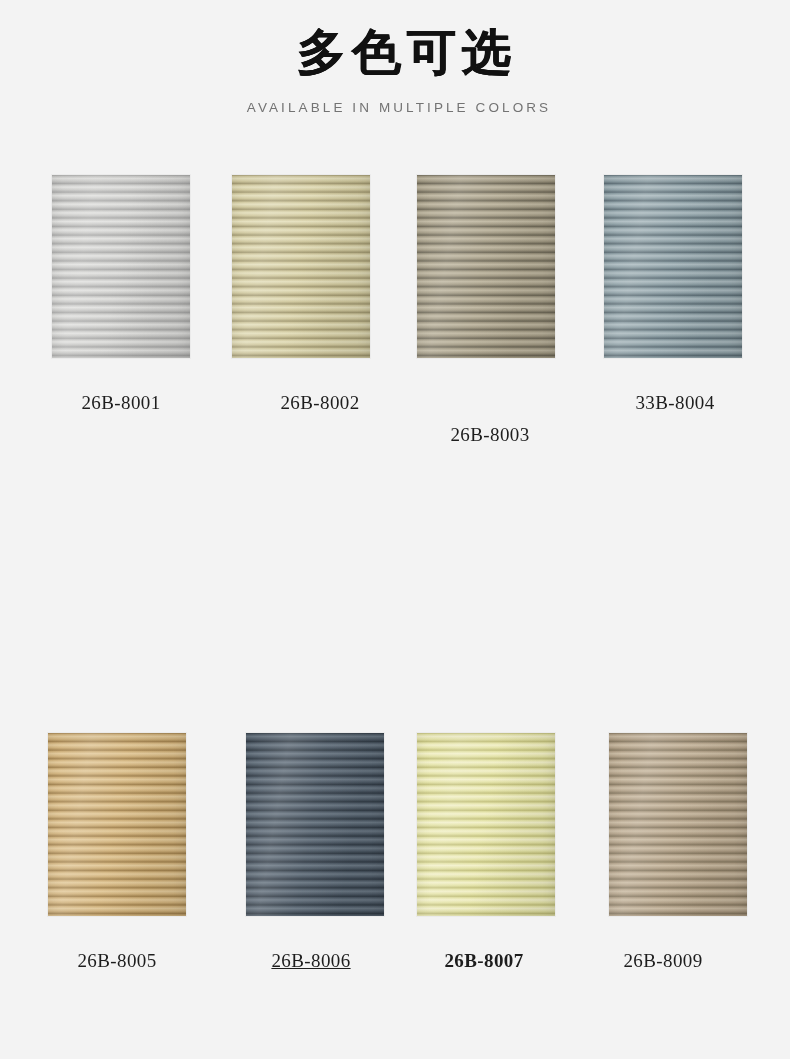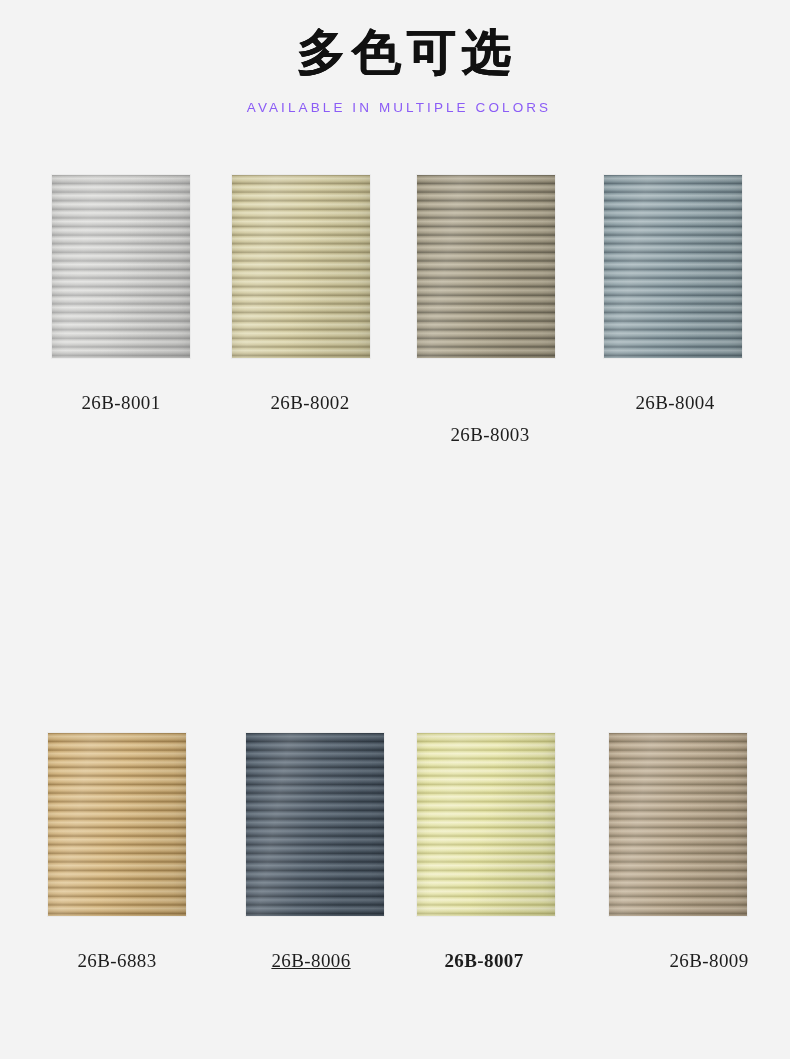--- a/index.html
+++ b/index.html
@@ -35,21 +35,21 @@
     margin: 0;
     text-shadow: 0.5px 0 0 #111, -0.5px 0 0 #111;
     padding-left: 24px;
   }
   .subtitle {
     margin: 20px 0 0 8px;
     font-family: "Liberation Sans", "DejaVu Sans", sans-serif;
     font-size: 13.5px;
     font-weight: 400;
     letter-spacing: 3.1px;
-    color: #8b5cf6;
+    color: #737373;
     text-transform: uppercase;
   }
 
   
   .grid {
     position: absolute;
     top: 160px;
     left: 0;
     width: 790px;
   }
@@ -125,53 +125,53 @@
         <span style="position: absolute; left: 121px; transform: translateX(-50%);">26B-8001</span>
       </div>
       <div class="cell" style="left: 232px; top: 15px; width: 138px;">
         <div class="swatch" title="khaki beige pleated blind" style="width: 138px; height: 183px;">
           <div class="slats" style="background: repeating-linear-gradient(rgb(163, 154, 114) 0px, rgb(207, 199, 157) 1.4px, rgb(228, 223, 188) 3.44px, rgb(207, 199, 157) 6.19px, rgb(163, 154, 114) 8.6px);"></div>
           <div class="sheen"></div>
           <div class="vign"></div>
         </div>
       </div>
       <div class="label" style="position: absolute; top: 232px; left: 0px; width: 790px; text-align: left; padding-left: 0px; margin-top: 0px;">
-        <span style="position: absolute; left: 310px; transform: translateX(-50%);">26B-8002</span>
+        <span style="position: absolute; left: 320px; transform: translateX(-50%);">26B-8002</span>
       </div>
       <div class="cell" style="left: 417px; top: 15px; width: 138px;">
         <div class="swatch" title="dark taupe pleated blind" style="width: 138px; height: 183px;">
           <div class="slats" style="background: repeating-linear-gradient(rgb(111, 105, 88) 0px, rgb(162, 154, 132) 1.4px, rgb(192, 184, 162) 3.44px, rgb(162, 154, 132) 6.19px, rgb(111, 105, 88) 8.6px);"></div>
           <div class="sheen"></div>
           <div class="vign"></div>
         </div>
       </div>
       <div class="label" style="position: absolute; top: 232px; left: 0px; width: 790px; text-align: left; padding-left: 0px; margin-top: 0px;">
         <span style="position: absolute; left: 490px; transform: translateX(-50%); margin-top: 32px;">26B-8003</span>
       </div>
       <div class="cell" style="left: 604px; top: 15px; width: 138px;">
         <div class="swatch" title="slate blue-gray pleated blind" style="width: 138px; height: 183px;">
           <div class="slats" style="background: repeating-linear-gradient(rgb(93, 110, 118) 0px, rgb(138, 156, 162) 1.4px, rgb(171, 186, 191) 3.44px, rgb(138, 156, 162) 6.19px, rgb(93, 110, 118) 8.6px);"></div>
           <div class="sheen"></div>
           <div class="vign"></div>
         </div>
       </div>
       <div class="label" style="position: absolute; top: 232px; left: 0px; width: 790px; text-align: left; padding-left: 0px; margin-top: 0px;">
-        <span style="position: absolute; left: 675px; transform: translateX(-50%);">26B-8004</span>
+        <span style="position: absolute; left: 675px; transform: translateX(-50%);">33B-8004</span>
       </div>
     </div>
     <div class="row" style="height: 263px;">
       <div class="cell" style="left: 48px; top: 310px; width: 138px;">
         <div class="swatch" title="golden tan pleated blind" style="width: 138px; height: 183px;">
           <div class="slats" style="background: repeating-linear-gradient(rgb(163, 131, 79) 0px, rgb(207, 176, 122) 1.4px, rgb(227, 202, 155) 3.44px, rgb(207, 176, 122) 6.19px, rgb(163, 131, 79) 8.6px);"></div>
           <div class="sheen"></div>
           <div class="vign"></div>
         </div>
       </div>
       <div class="label" style="position: absolute; top: 527px; left: 0px; width: 790px; text-align: left; padding-left: 0px; margin-top: 0px;">
-        <span style="position: absolute; left: 117px; transform: translateX(-50%);">26B-6883</span>
+        <span style="position: absolute; left: 117px; transform: translateX(-50%);">26B-8005</span>
       </div>
       <div class="cell" style="left: 246px; top: 310px; width: 138px;">
         <div class="swatch" title="dark slate pleated blind" style="width: 138px; height: 183px;">
           <div class="slats" style="background: repeating-linear-gradient(rgb(50, 60, 70) 0px, rgb(78, 90, 102) 1.4px, rgb(106, 119, 131) 3.44px, rgb(78, 90, 102) 6.19px, rgb(50, 60, 70) 8.6px);"></div>
           <div class="sheen"></div>
           <div class="vign"></div>
         </div>
       </div>
       <div class="label" style="position: absolute; top: 527px; left: 0px; width: 790px; text-align: left; padding-left: 0px; margin-top: 0px;">
         <span style="position: absolute; left: 311px; transform: translateX(-50%); text-decoration: underline;">26B-8006</span>
@@ -187,21 +187,21 @@
         <span style="position: absolute; left: 484px; transform: translateX(-50%); font-weight: bold;">26B-8007</span>
       </div>
       <div class="cell" style="left: 609px; top: 310px; width: 138px;">
         <div class="swatch" title="warm mushroom taupe pleated blind" style="width: 138px; height: 183px;">
           <div class="slats" style="background: repeating-linear-gradient(rgb(136, 122, 98) 0px, rgb(176, 159, 134) 1.4px, rgb(202, 187, 163) 3.44px, rgb(176, 159, 134) 6.19px, rgb(136, 122, 98) 8.6px);"></div>
           <div class="sheen"></div>
           <div class="vign"></div>
         </div>
       </div>
       <div class="label" style="position: absolute; top: 527px; left: 0px; width: 790px; text-align: left; padding-left: 0px; margin-top: 0px;">
-        <span style="position: absolute; left: 709px; transform: translateX(-50%);">26B-8009</span>
+        <span style="position: absolute; left: 663px; transform: translateX(-50%);">26B-8009</span>
       </div>
     </div>
     <div class="row" style="height: 295px;">
       <div class="label" style="position: absolute; top: 862px; left: 0px; width: 790px; text-align: left; padding-left: 0px; margin-top: 0px;"></div>
       <div class="label" style="position: absolute; top: 862px; left: 0px; width: 790px; text-align: left; padding-left: 0px; margin-top: 0px;"></div>
       <div class="label cjk" style="position: absolute; top: 862px; left: 0px; width: 790px; text-align: left; padding-left: 0px; margin-top: 0px;"></div>
     </div>
   </div>
 
 </body></html>

